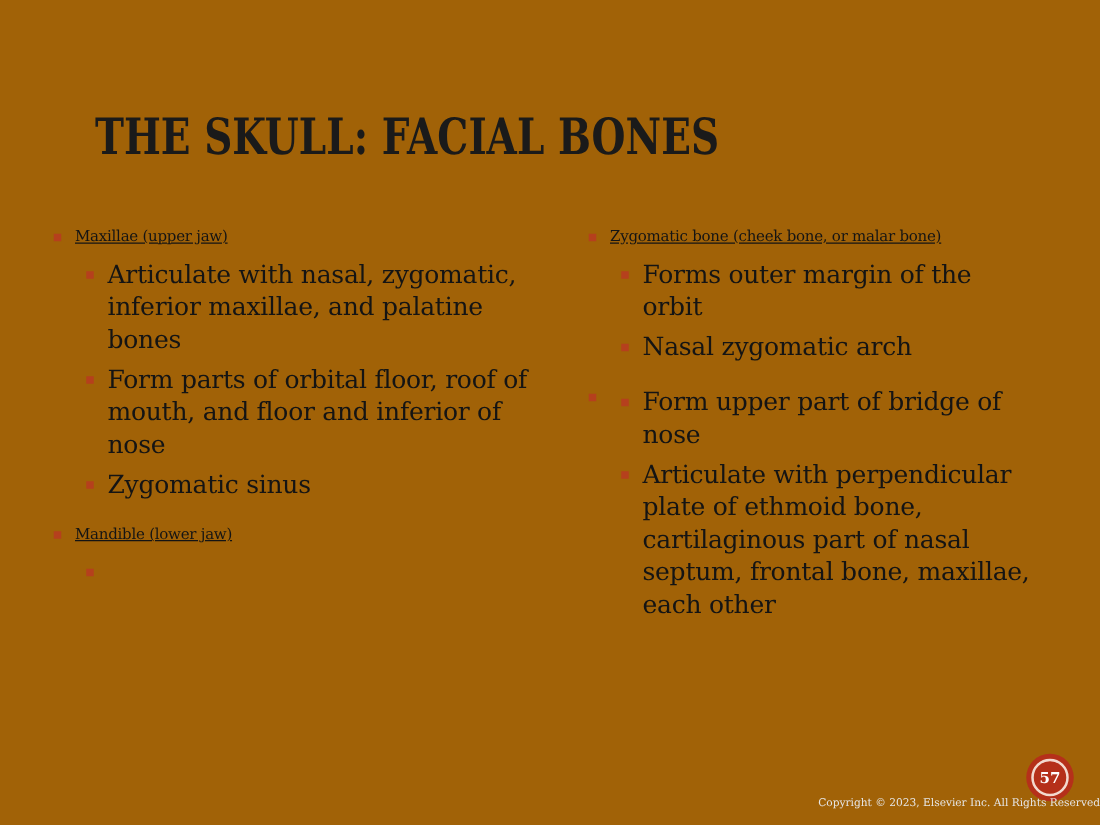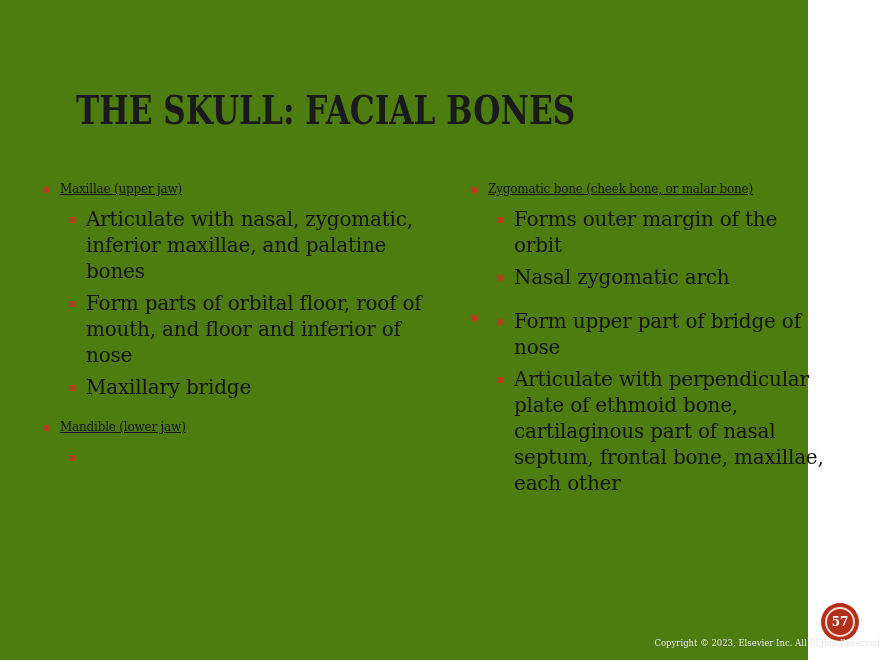--- a/index.html
+++ b/index.html
@@ -3,21 +3,21 @@
 <meta charset="utf-8">
 <style>
   html, body { margin: 0; padding: 0; }
   body {
     width: 880px; height: 660px; overflow: hidden;
     background: #ffffff;
     position: relative;
     font-family: "DejaVu Serif", "Liberation Serif", serif;
     color: #141414;
   }
-  .slide { position: absolute; left: 0; top: 0; width: 808px; height: 660px; background: #4d7c0f; }
+  .slide { position: absolute; left: 0; top: 0; width: 880px; height: 660px; background: #a16207; }
   .title {
     position: absolute; left: 76px; top: 86px;
     font-family: "DejaVu Serif", "Liberation Serif", serif;
     font-weight: bold;
     font-size: 40px;
     letter-spacing: 0px;
     transform: scaleX(0.78);
     transform-origin: left center;
     color: #1a1a1a;
     white-space: nowrap;
@@ -86,21 +86,21 @@
     <div class="l2">
       <span class="bullet"></span>
       <span>Articulate with nasal, zygomatic, inferior maxillae, and palatine bones</span>
     </div>
     <div class="l2">
       <span class="bullet"></span>
       <span>Form parts of orbital floor, roof of mouth, and floor and inferior of nose</span>
     </div>
     <div class="l2">
       <span class="bullet"></span>
-      <span>Maxillary bridge</span>
+      <span>Zygomatic sinus</span>
     </div>
     <div class="gap"></div>
     <div class="l1">
       <span class="bullet"></span>
       <span>Mandible (lower jaw)</span>
     </div>
     <div class="l2">
       <span class="bullet"></span>
     </div>
   </div>

